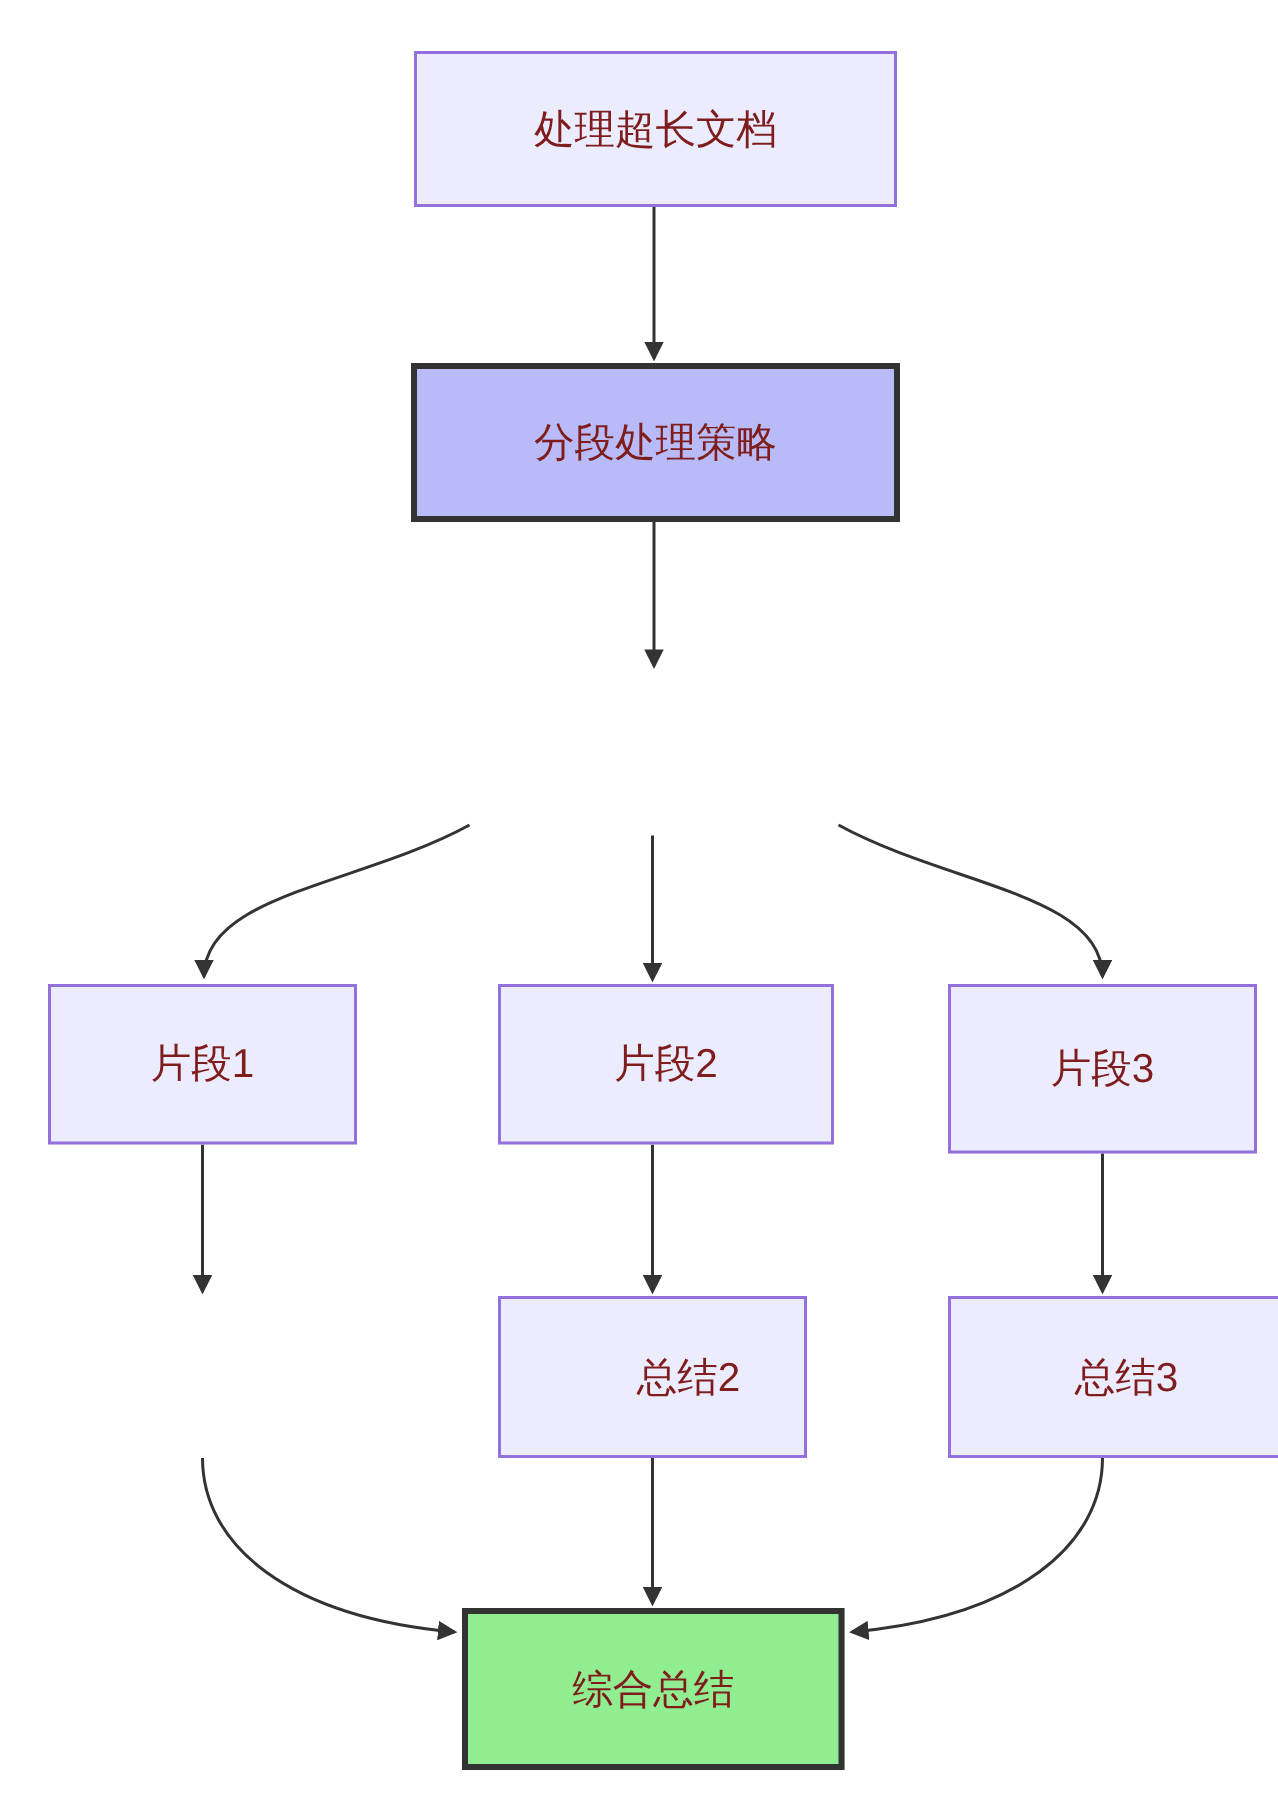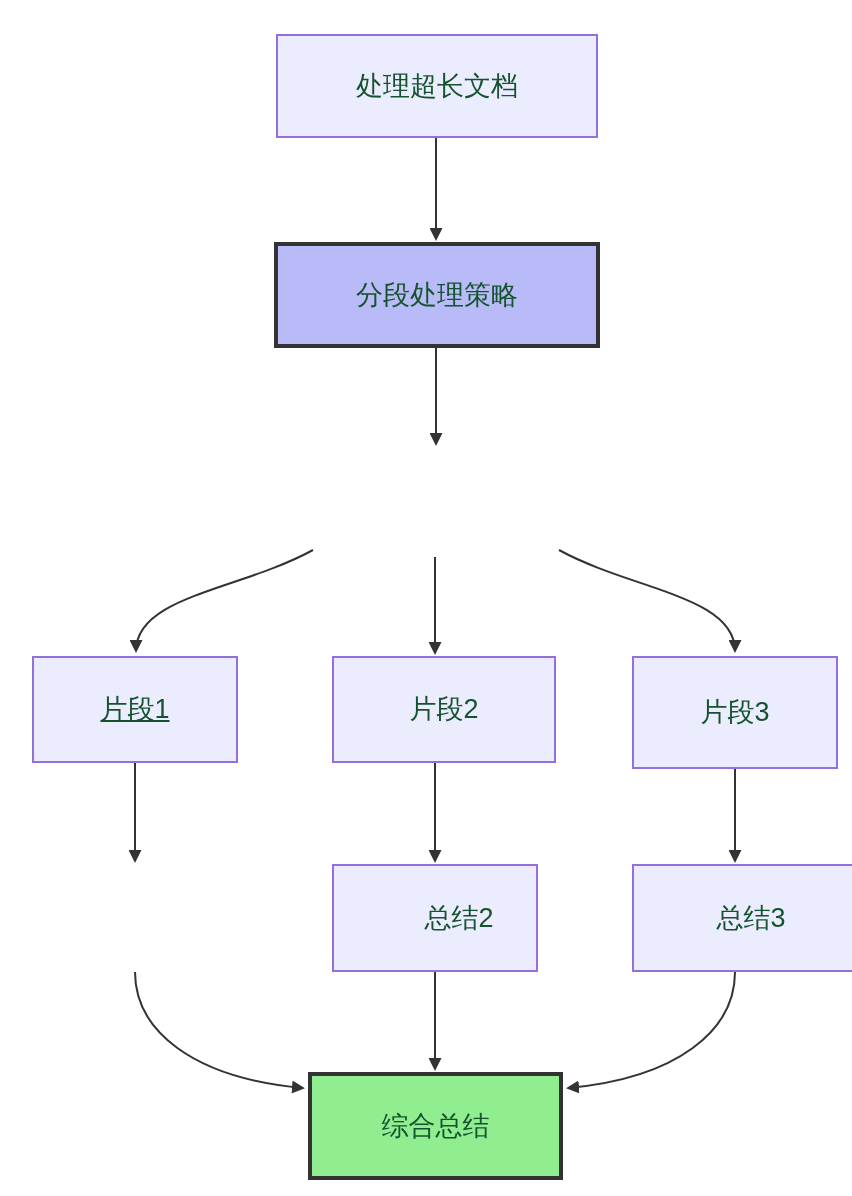--- a/index.html
+++ b/index.html
@@ -28,39 +28,39 @@
     fill: none;
   }
   .node {
     position: absolute;
     display: flex;
     align-items: center;
     justify-content: center;
     box-sizing: border-box;
     background: #ECECFF;
     border: 2px solid #9370DB;
-    color: #14532d;
+    color: #7f1d1d;
     font-size: 27px;
     line-height: 1.2;
     text-align: center;
     white-space: nowrap;
   }
   .node--strategy {
     background: #B8BBF8;
     border: 4px solid #333333;
   }
   .node--final {
     background: #90EE90;
     border: 4px solid #333333;
   }
   
   .n-start    { left: 276px; top: 34px;   width: 322px; height: 104px; }
   .n-strategy { left: 274px; top: 242px;  width: 326px; height: 106px; }
   .n-doc      { left: 311px; top: 447px;  width: 250px; height: 110px; }
-  .n-seg1     { left: 32px;  top: 656px;  width: 206px; height: 107px; text-decoration: underline; }
+  .n-seg1     { left: 32px;  top: 656px;  width: 206px; height: 107px; }
   .n-seg2     { left: 332px; top: 656px;  width: 224px; height: 107px; }
   .n-seg3     { left: 632px; top: 656px;  width: 206px; height: 113px; }
   .n-sum1     { left: 32px;  top: 864px;  width: 206px; height: 108px; }
   .n-sum2     { left: 332px; top: 864px;  width: 206px; height: 108px; padding-left: 48px; }
   .n-sum3     { left: 632px; top: 864px;  width: 238px; height: 108px; }
   .n-final    { left: 308px; top: 1072px; width: 255px; height: 108px; }
 </style>
 </head>
 <body>
 

